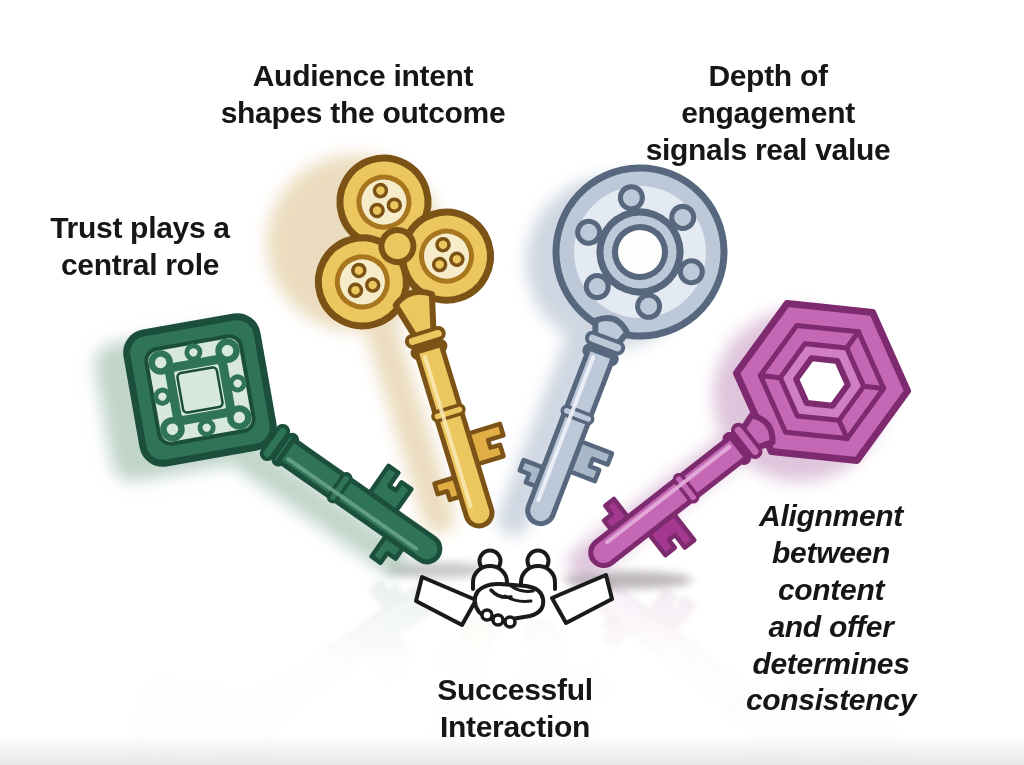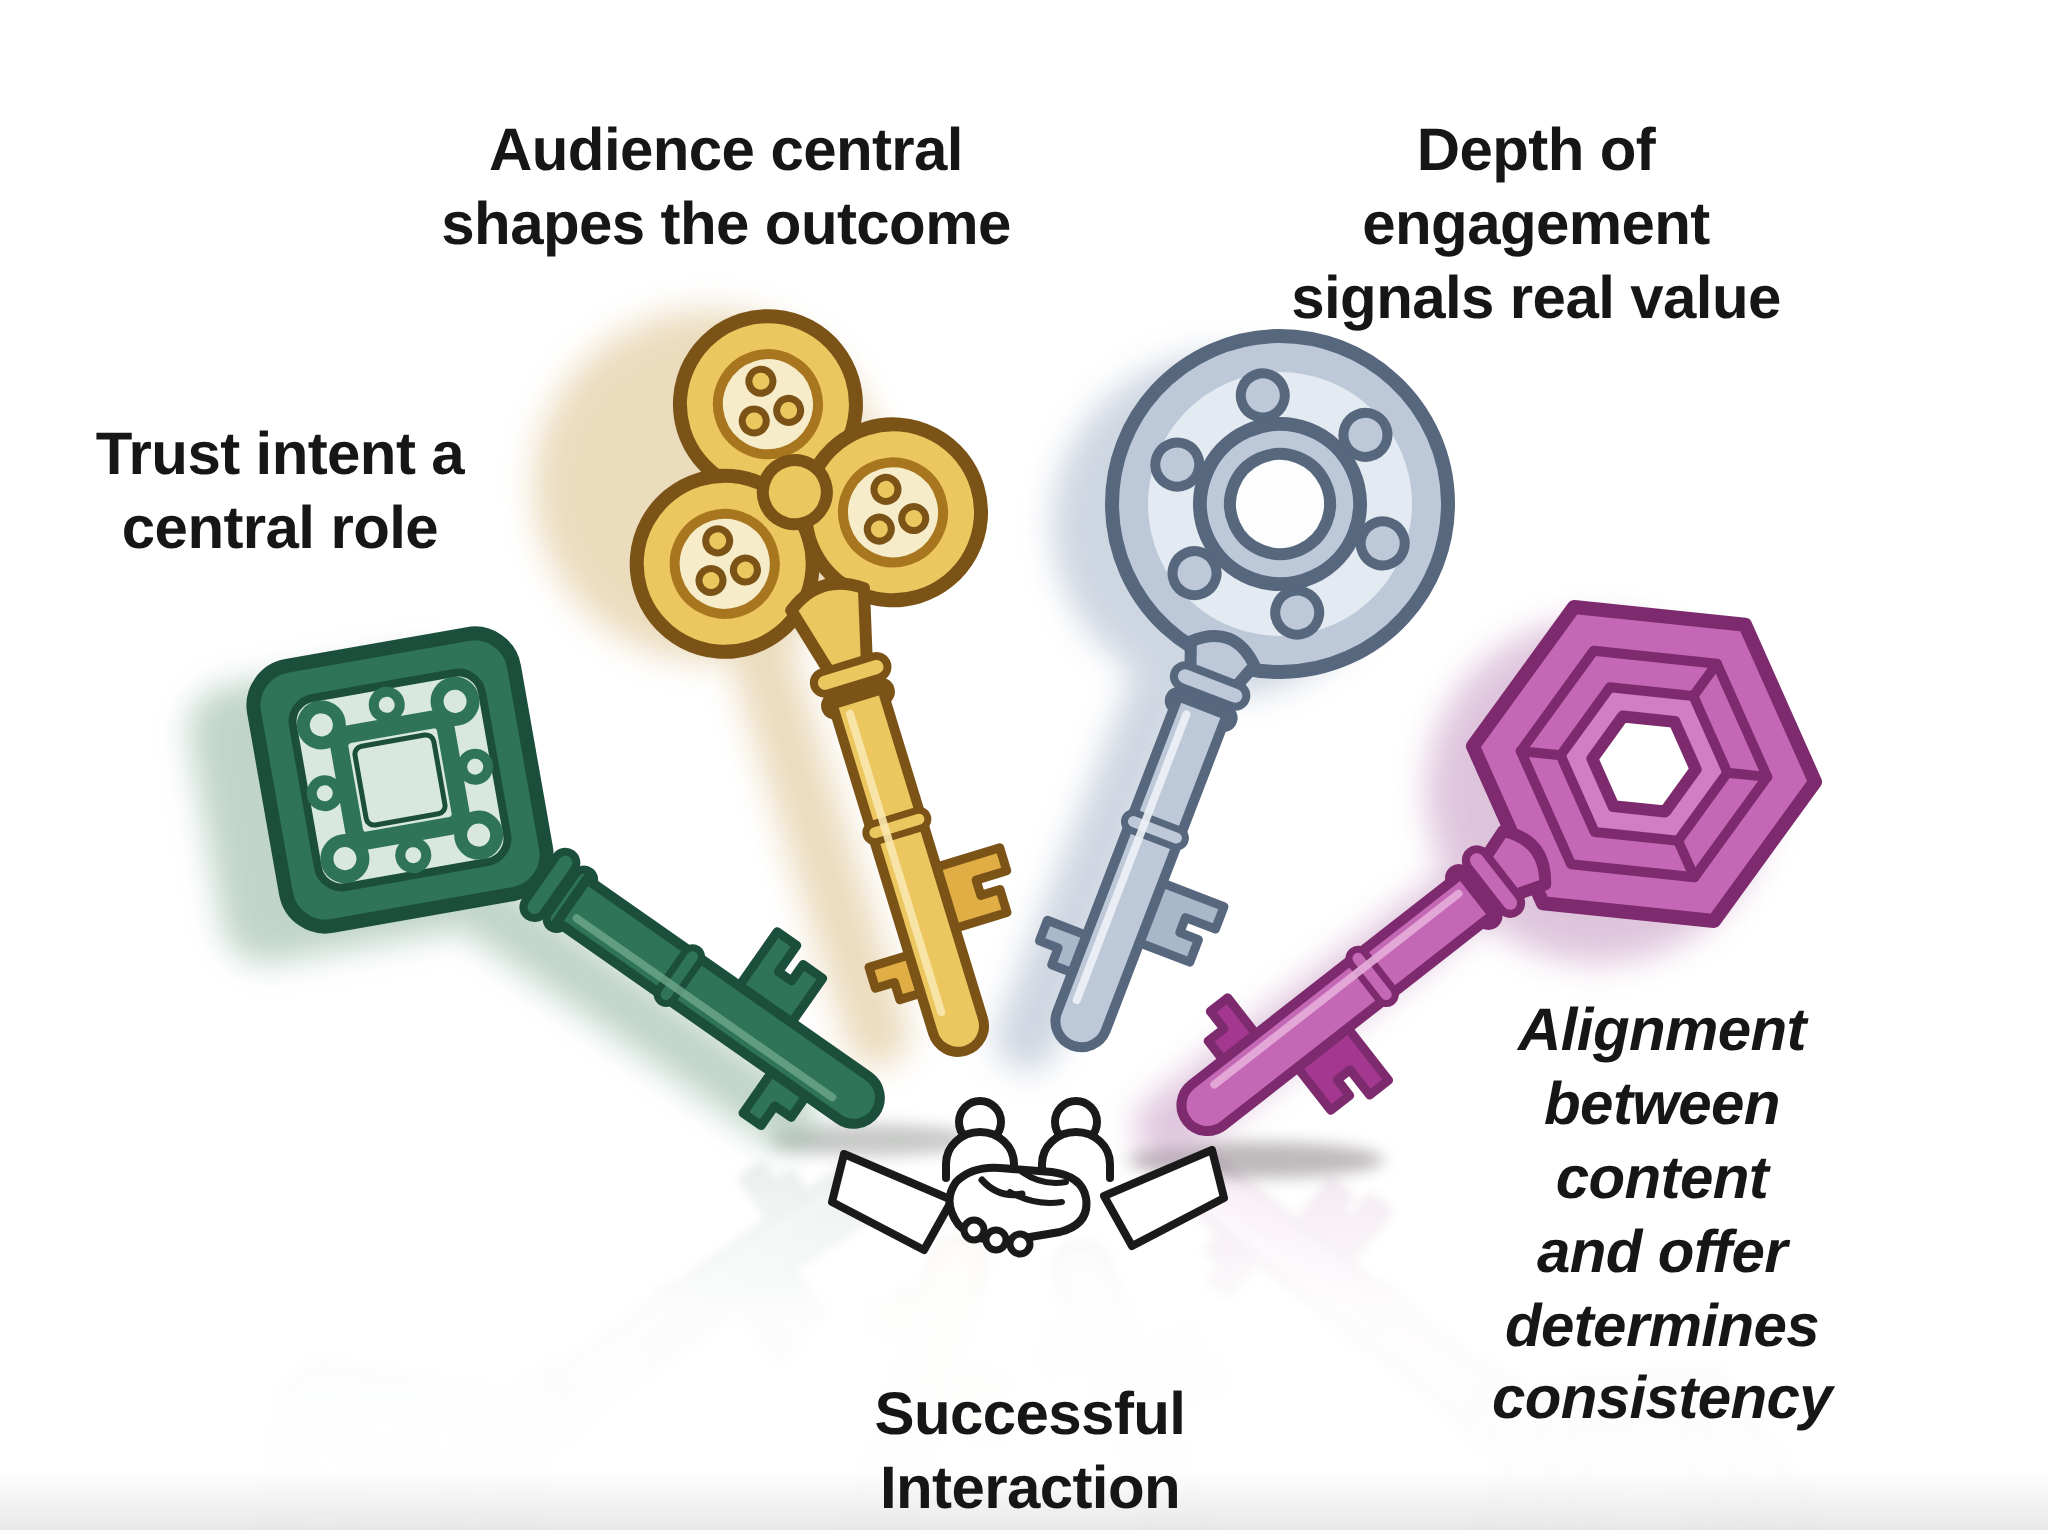--- a/index.html
+++ b/index.html
@@ -197,27 +197,27 @@
     <circle cx="-16" cy="19" r="5" fill="#ffffff" stroke-width="3.5"></circle>
     <circle cx="-4" cy="21" r="5" fill="#ffffff" stroke-width="3.5"></circle>
     <path d="M -3,-15 Q 7,-8 19,-10" fill="none" stroke-width="3"></path>
     <path d="M -9,-5 Q 3,2 17,0" fill="none" stroke-width="3"></path>
     <path d="M -23,-11 Q -15,-2 -3,-4" fill="none" stroke-width="3.5"></path>
   </g>
 
   <rect x="0" y="735" width="1024" height="30" fill="url(#grayG)"></rect>
 </svg>
 
-<div class="label" style="left:140px; top:210px;">Trust intent a
+<div class="label" style="left:140px; top:210px;">Trust plays a
 central role</div>
-<div class="label" style="left:363px; top:58px;">Audience central
+<div class="label" style="left:363px; top:58px;">Audience intent
 shapes the outcome</div>
 <div class="label" style="left:768px; top:58px;">Depth of engagement
 signals real value</div>
 <div class="label" style="left:831px; top:498px;font-style:italic;">Alignment
 between content
 and offer
 determines
 consistency</div>
-<div class="label" style="left:515px; top:672px;margin-top:18px;">Successful
+<div class="label" style="left:515px; top:672px;">Successful
 Interaction</div>
 
 </div>
 
 </body></html>

